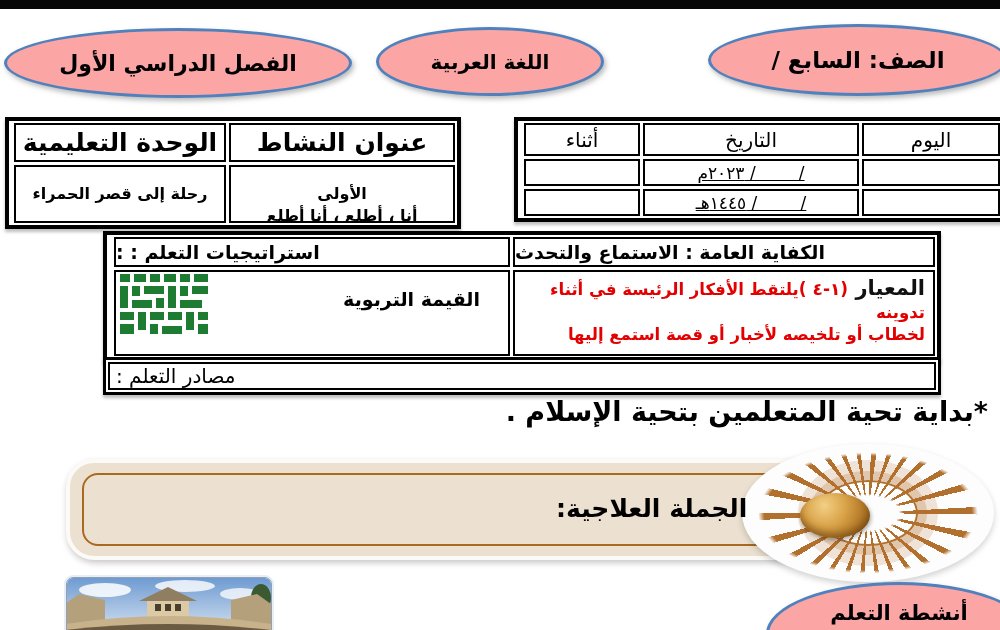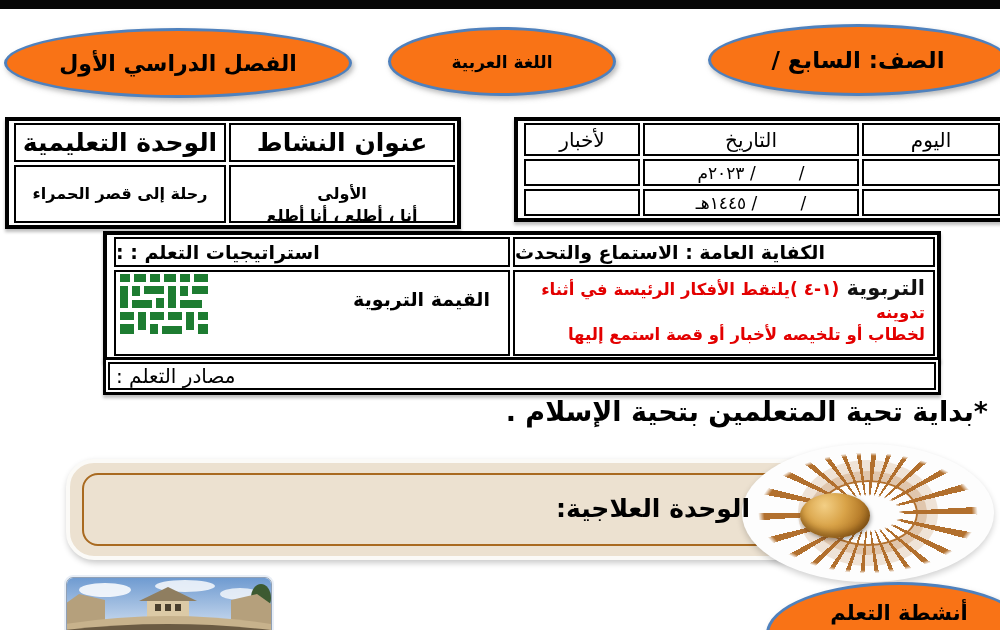--- a/index.html
+++ b/index.html
@@ -3,54 +3,54 @@
 <meta charset="utf-8">
 <style>
   * { margin:0; padding:0; box-sizing:border-box; }
   html,body { width:1000px; height:630px; }
   body { font-family:"DejaVu Sans", sans-serif; background:#ffffff; position:relative; overflow:hidden; }
   .page { position:absolute; inset:0; background:#fff; }
 
   .topbar { position:absolute; left:0; top:0; width:1000px; height:9px; background:#070707; }
 
   
-  .badge { position:absolute; background:#f97316; border:3px solid #4f81bd; border-radius:50%;
+  .badge { position:absolute; background:#fca5a5; border:3px solid #4f81bd; border-radius:50%;
            display:flex; align-items:center; justify-content:center; font-weight:bold; color:#000;
            box-shadow:2px 3px 5px rgba(120,120,120,.5); direction:rtl; }
   .badge-semester { left:4px;  top:28px; width:348px; height:70px; font-size:22px; }
-  .badge-subject  { left:388px; top:27px; width:228px; height:69px; font-size:17px; }
+  .badge-subject  { left:376px; top:27px; width:228px; height:69px; font-size:20px; }
   .badge-class    { left:708px; top:24px; width:300px; height:72px; font-size:23px; }
   .badge-activities { left:766px; top:582px; width:266px; height:104px; font-size:21px;
                       align-items:flex-start; padding-top:16px; }
 
   
   .tbl { position:absolute; background:#fff; border:4px solid #000; padding:2px; display:grid; gap:3px;
          direction:rtl; box-shadow:0 3px 3px rgba(0,0,0,.25); }
   .tbl .cell { border:2px solid #000; background:#fff; display:flex; align-items:center; justify-content:center;
                direction:rtl; color:#000; overflow:hidden; }
 
   .tbl-schedule { left:514px; top:117px; width:492px; grid-template-columns:138px 216px 116px;
                   grid-template-rows:33px 27px 27px; }
   .tbl-schedule .head { font-size:20px; }
-  .tbl-schedule .datecell { font-size:17px; }
+  .tbl-schedule .datecell { font-size:17px;text-decoration:underline; }
 
   .tbl-unit { left:5px; top:117px; width:456px; grid-template-columns:226px 212px; grid-template-rows:39px 58px; }
   .tbl-unit .head { font-size:25px; font-weight:bold; }
   .tbl-unit .body { font-size:16px; font-weight:bold; flex-direction:column; justify-content:flex-start; padding-top:16px; line-height:1.35; }
 
   .tbl-comp { left:103px; top:231px; width:838px; grid-template-columns:422px 396px; grid-template-rows:30px 86px; }
   .tbl-comp .cell { justify-content:flex-end; align-items:flex-start; }
   .cell-kafaya { font-size:19px; font-weight:bold; padding:2px 24px 0 0; }
   .cell-strat  { font-size:19px; font-weight:bold; padding:2px 8px 16px 0; }
   .cell-standard { display:block !important; text-align:right; padding:3px 8px 0 4px; line-height:1.3; }
   .std-label { color:#111; font-weight:bold; font-size:21px; }
   .std-num { color:#e30000; font-weight:bold; font-size:17px; }
   .std-red { color:#e30000; font-weight:bold; font-size:16.5px; }
   .cell-value { position:relative; display:block !important; text-align:right; }
-  .value-label { display:block; padding:16px 18px 0 0; font-size:19px; font-weight:bold; }
+  .value-label { display:block; padding:16px 28px 0 0; font-size:19px; font-weight:bold; }
   .kufic { position:absolute; left:2px; top:0; width:92px; height:66px; }
 
   .tbl-resources { left:103px; top:357px; width:838px; grid-template-columns:1fr; grid-template-rows:28px; border-width:3px; }
   .tbl-resources .cell { justify-content:flex-end; font-size:20px; padding-left:6px; padding-right:19px; }
 
   .greeting { position:absolute; right:12px; top:396px; width:980px; text-align:right; direction:rtl;
               font-size:27px; font-weight:bold; color:#000; }
 
   
   .rem-box { position:absolute; left:66px; top:459px; width:754px; height:101px; background:#ece1d0;
@@ -90,21 +90,21 @@
   <div class="badge badge-subject">
     <span>اللغة العربية</span>
   </div>
   <div class="badge badge-class">
     <span>الصف: السابع /</span>
   </div>
 
   <div class="tbl tbl-schedule">
     <div class="cell head">اليوم</div>
     <div class="cell head">التاريخ</div>
-    <div class="cell head">لأخبار</div>
+    <div class="cell head">أثناء</div>
 
     <div class="cell"></div>
     <div class="cell datecell">/&nbsp;&nbsp;&nbsp;&nbsp;&nbsp;&nbsp;&nbsp;&nbsp;/ ٢٠٢٣م</div>
     <div class="cell"></div>
 
     <div class="cell"></div>
     <div class="cell datecell">/&nbsp;&nbsp;&nbsp;&nbsp;&nbsp;&nbsp;&nbsp;&nbsp;/ ١٤٤٥هـ</div>
     <div class="cell"></div>
   </div>
 
@@ -117,21 +117,21 @@
       <span>أنا ، أطلع ، أنا أطلع</span>
     </div>
     <div class="cell body">رحلة إلى قصر الحمراء</div>
   </div>
 
   <div class="tbl tbl-comp">
     <div class="cell cell-kafaya">الكفاية العامة : الاستماع والتحدث</div>
     <div class="cell cell-strat">استراتيجيات التعلم : :</div>
 
     <div class="cell cell-standard">
-      <span class="std-label">التربوية </span><span class="std-num" dir="ltr">( ١-٤)</span><span class="std-red">يلتقط الأفكار الرئيسة في أثناء تدوينه</span>
+      <span class="std-label">المعيار </span><span class="std-num" dir="ltr">( ١-٤)</span><span class="std-red">يلتقط الأفكار الرئيسة في أثناء تدوينه</span>
       <span class="std-red" style="display:block">لخطاب أو تلخيصه لأخبار أو قصة استمع إليها</span>
     </div>
 
     <div class="cell cell-value">
       <svg class="kufic" viewBox="0 0 92 66" xmlns="http://www.w3.org/2000/svg">
         <g fill="#1d7c31">
           <rect x="2" y="2" width="10" height="8"></rect>
             <rect x="16" y="2" width="12" height="8"></rect>
             <rect x="32" y="2" width="10" height="8"></rect>
             <rect x="46" y="2" width="12" height="8"></rect>
@@ -166,21 +166,21 @@
     <div class="cell">مصادر التعلم :</div>
   </div>
 
   <div class="greeting">*بداية تحية المتعلمين  بتحية الإسلام .</div>
 
   <div class="rem-box">
     <div class="rem-inner"></div>
   </div>
   <div class="mandala"></div>
   <div class="sphere"></div>
-  <div class="rem-label">الوحدة العلاجية:</div>
+  <div class="rem-label">الجملة العلاجية:</div>
 
   <div class="photo">
     <svg width="206" height="60" viewBox="0 0 206 60" xmlns="http://www.w3.org/2000/svg">
       <defs>
         <linearGradient id="sky" x1="0" y1="0" x2="0" y2="1">
           <stop offset="0" stop-color="#6f9bd1"></stop>
             <stop offset="1" stop-color="#dfe9f5"></stop>
         </linearGradient>
       </defs>
       <rect x="0" y="0" width="206" height="60" fill="url(#sky)"></rect>

